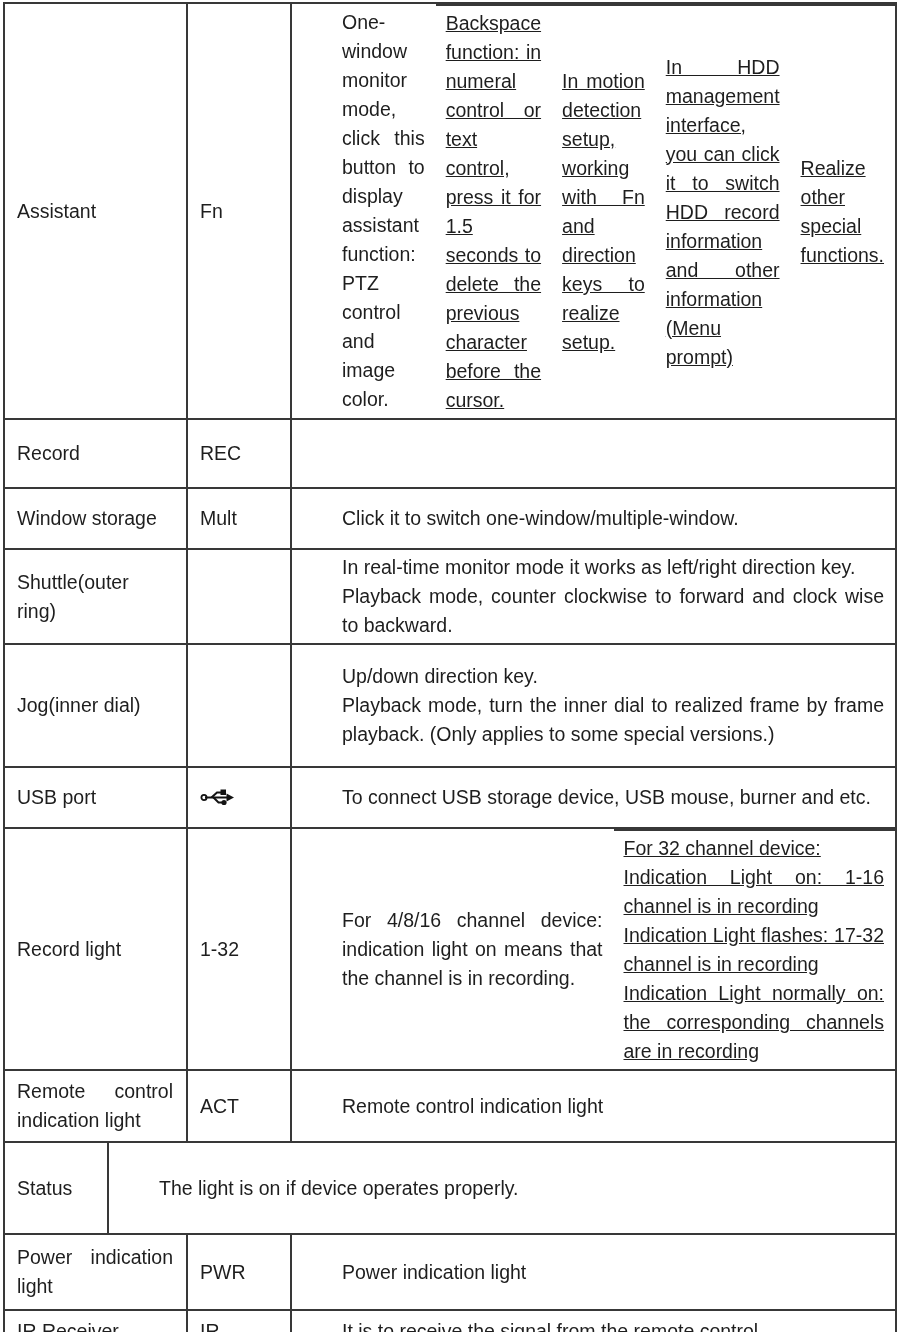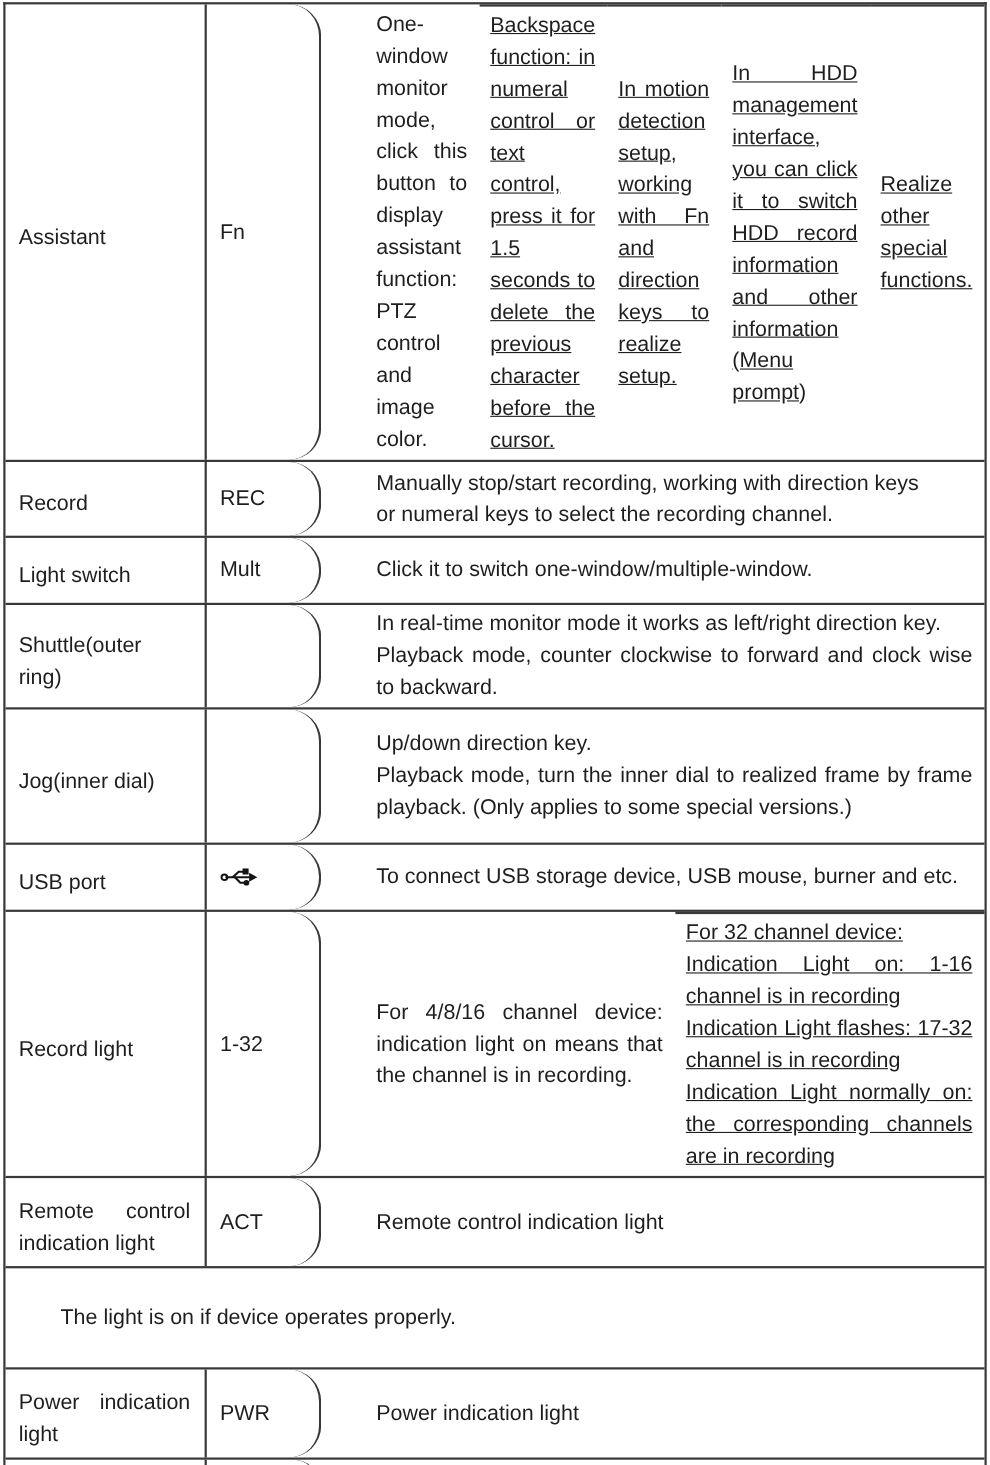--- a/index.html
+++ b/index.html
@@ -12,32 +12,31 @@
     margin:2px 3px 0 3px;
     border:2px solid #383838;
     border-bottom:3px solid #8d8d8d;
     font-size:19.5px;line-height:29px;
   }
   .row{display:flex;align-items:stretch;border-top:2px solid #383838;}
   .row:first-child{border-top:none;}
   .c{box-sizing:border-box;}
   .name{
     width:183px;min-width:183px;
-    padding:16px 13px 6px 12px;
+    padding:6px 13px 6px 12px;
     border-right:2px solid #383838;
     display:grid;align-content:center;
     text-align:justify;white-space:pre-line;
   }
   .key{
     width:104px;min-width:104px;
     padding:6px 8px 6px 12px;
     border-right:2px solid #383838;
     display:grid;align-content:center;
     white-space:pre-line;
-    border-radius:29px;
   }
   .key.bold{font-weight:normal;}
   .dcol{flex:1;display:flex;flex-direction:row;min-width:0;margin-left:40px;}
   .sub{
     flex:1;box-sizing:border-box;
     padding:3px 11px 3px 10px;
     display:grid;align-content:center;
     text-align:justify;white-space:pre-line;
   }
   .sub + .sub{border-top:2px solid #383838;text-decoration:underline;}
@@ -56,28 +55,24 @@
       <div class="sub" style="min-height:74px">Backspace function: in numeral control or text control, press it for 1.5 seconds to delete the previous character before the cursor.</div>
       <div class="sub" style="min-height:58px">In motion detection setup, working with Fn and direction keys to realize setup.</div>
       <div class="sub" style="min-height:92px">In HDD management interface, you can click it to switch HDD record information and other information (Menu prompt)</div>
       <div class="sub" style="min-height:34px">Realize other special functions.</div>
     </div>
   </div>
 
   <div class="row" style="min-height:67px">
     <div class="c name">Record</div>
     <div class="c key">REC</div>
-    <div class="dcol">
-      <div class="sub">Manually stop/start recording, working with direction keys
-or numeral keys to select the recording channel.</div>
-    </div>
   </div>
 
   <div class="row" style="min-height:59px">
-    <div class="c name">Light switch</div>
+    <div class="c name">Window storage</div>
     <div class="c key bold">Mult</div>
     <div class="dcol">
       <div class="sub">Click it to switch one-window/multiple-window.</div>
     </div>
   </div>
 
   <div class="row" style="min-height:93px">
     <div class="c name">Shuttle(outer
 ring)</div>
     <div class="c key"></div>
@@ -130,20 +125,21 @@
 
   <div class="row" style="min-height:66px">
     <div class="c name">Remote control indication light</div>
     <div class="c key">ACT</div>
     <div class="dcol">
       <div class="sub">Remote control indication light</div>
     </div>
   </div>
 
   <div class="row" style="min-height:90px">
+    <div class="c key">Status</div>
     <div class="dcol">
       <div class="sub">The light is on if device operates properly.</div>
     </div>
   </div>
 
   <div class="row" style="min-height:74px">
     <div class="c name">Power indication light</div>
     <div class="c key">PWR</div>
     <div class="dcol">
       <div class="sub">Power indication light</div>

